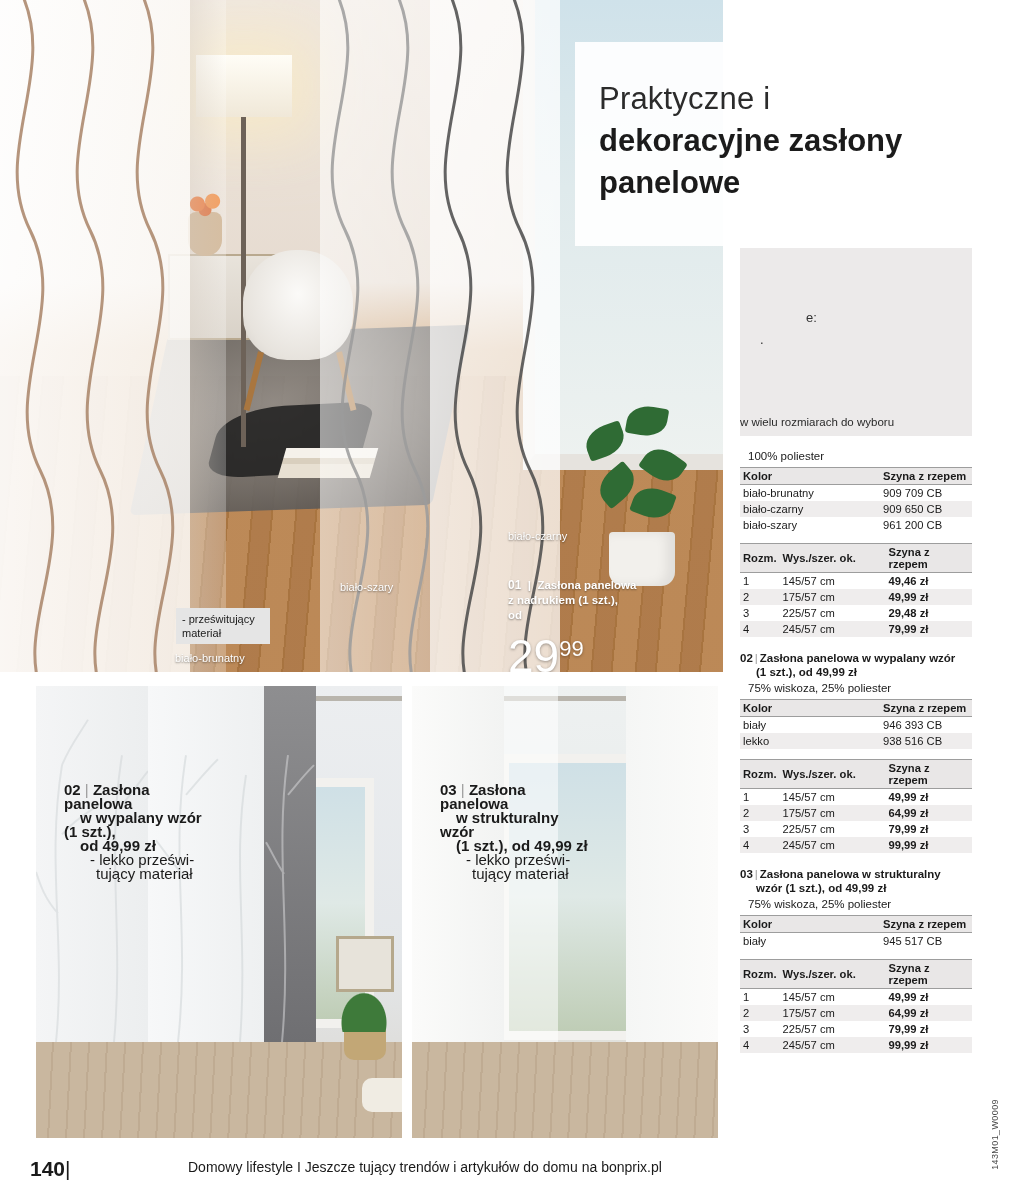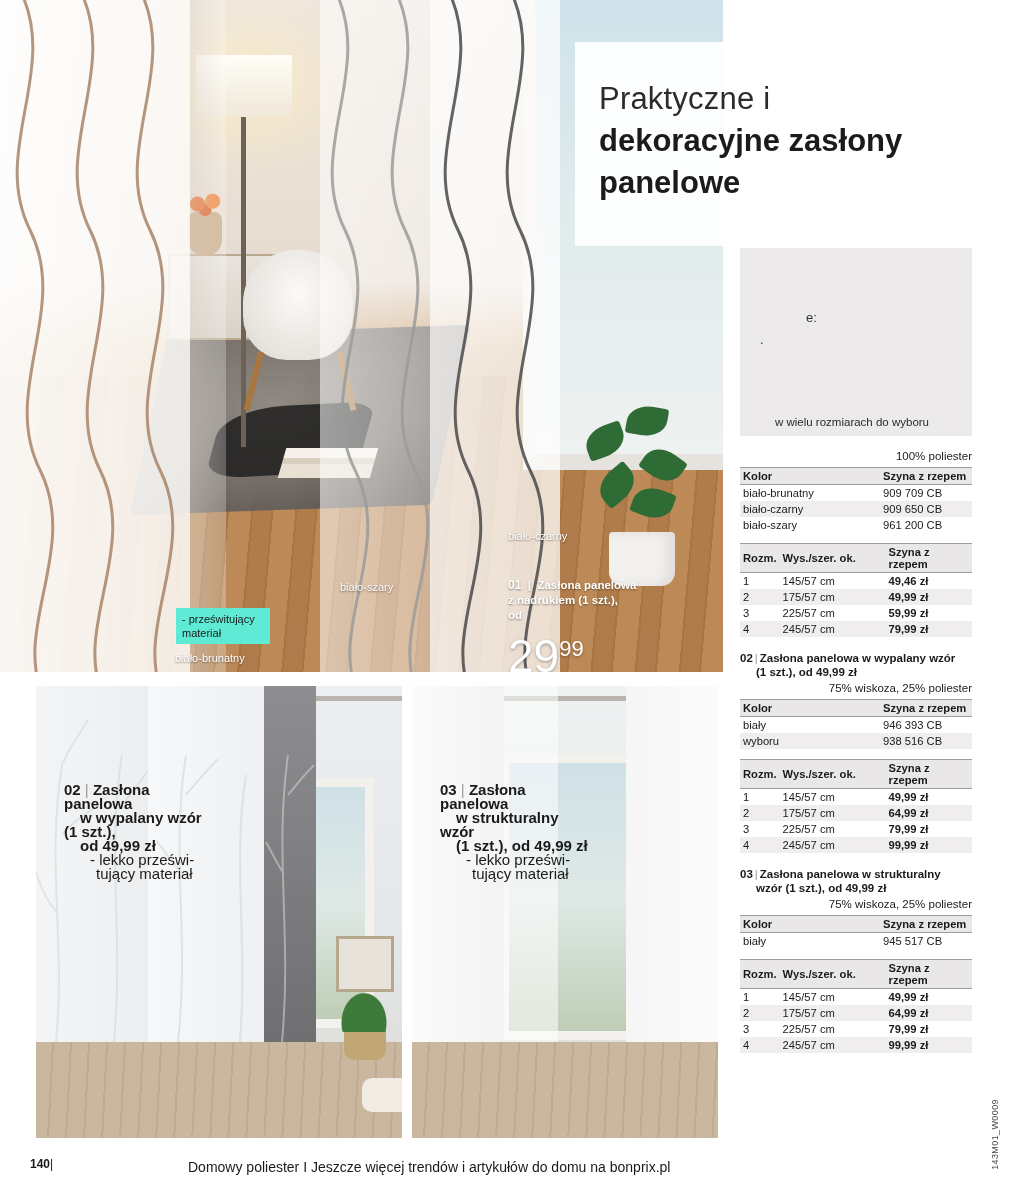--- a/index.html
+++ b/index.html
@@ -130,21 +130,21 @@
     font-size: 11px;
     color: #ffffff;
     text-shadow: 0 1px 2px rgba(0,0,0,.45);
   }
   .lbl-bialoczarny { left: 508px; top: 530px; }
   .lbl-bialoszary  { left: 340px; top: 581px; }
   .lbl-bialobrunatny { left: 175px; top: 652px; }
 
   .hero-callout {
     position:absolute; left: 176px; top: 608px; width: 94px;
-    background:#5eead4; color:#1a1a1a;
+    background:#e5e5e5; color:#1a1a1a;
     font-size: 11px; line-height: 14px; padding: 4px 6px;
   }
 
   .hero-title-box {
     position: absolute; left: 575px; top: 42px; width: 440px; height: 204px;
     background: rgba(255,255,255,.92);
     padding: 36px 0 0 24px;
   }
   .hero-title-box .t1 { font-size: 31px; font-weight: 300; letter-spacing:.2px; color:#2b2b2b; line-height: 42px;}
   .hero-title-box .t2 { font-size: 31px; font-weight: 700; color:#1b1b1b; line-height: 42px;}
@@ -193,41 +193,41 @@
   .cap .sub { font-weight: 400; display:block; }
 
   
   .rightcol { position:absolute; left: 740px; top: 248px; width: 232px; }
   .info-box {
     width: 232px; height: 188px; background: #eceaea; position: relative;
   }
   .info-box .e { position:absolute; left: 66px; top: 62px; font-size: 13px; color:#333; }
   .info-box .dot { position:absolute; left: 20px; top: 84px; font-size: 13px; color:#333; }
   .info-box .bottom-note {
-    position:absolute; left: 0; right: 8px; bottom: 8px; text-align: center;
+    position:absolute; left: 0; right: 8px; bottom: 8px; text-align: left;
     font-size: 11.5px; color:#2a2a2a;
   }
 
   .prod { margin-top: 14px; }
   .prod-head { font-size: 11.5px; font-weight: 700; line-height: 14px; }
   .prod-head .num { font-weight: 700; }
   .prod-head .bar { color:#9a9a9a; font-weight: 400; padding: 0 2px; }
   .prod-head .l2 { display:block; padding-left: 16px; }
-  .prod-mat { font-size: 11.5px; margin: 3px 0 5px; text-align: right; }
+  .prod-mat { font-size: 11.5px; margin: 3px 8px 5px; }
 
   table.t { width: 232px; border-collapse: collapse; font-size: 11.2px; }
   table.t th {
     text-align: left; font-weight: 700; border-top: 1px solid #9d9d9d; border-bottom: 1px solid #9d9d9d;
     padding: 2px 3px; background: #e9e7e7;
   }
   table.t td { padding: 2px 3px; }
   table.t tr.alt td { background: #efeded; }
   table.t td.b { font-weight: 700; }
   .spacer { height: 10px; }
-  .page-num { position:absolute; left: 30px; top: 1157px; font-size: 12px; font-weight: 700; color:#1a1a1a; }
+  .page-num { position:absolute; left: 30px; top: 1157px; font-size: 21px; font-weight: 700; color:#1a1a1a; }
   .page-num .bar { font-weight: 400; color:#1a1a1a; }
   .footer-text { position:absolute; left: 188px; top: 1159px; font-size: 14px; color:#1a1a1a; }
   .side-code {
     position:absolute; right: 12px; bottom: 30px;
     font-size: 9px; color:#4a4a4a;
     writing-mode: vertical-rl; transform: rotate(180deg);
     letter-spacing: .4px;
   }
 </style>
 </head>
@@ -415,21 +415,21 @@
             <td class="b">49,46 zł</td>
           </tr>
       <tr class="alt">
             <td>2</td>
             <td>175/57 cm</td>
             <td class="b">49,99 zł</td>
           </tr>
       <tr>
             <td>3</td>
             <td>225/57 cm</td>
-            <td class="b">59,99 zł</td>
+            <td class="b">29,48 zł</td>
           </tr>
       <tr class="alt">
             <td>4</td>
             <td>245/57 cm</td>
             <td class="b">79,99 zł</td>
           </tr>
     </tbody>
       </table>
   </div>
 
@@ -443,21 +443,21 @@
       <tbody>
           <tr>
         <th style="width:140px">Kolor</th>
         <th>Szyna z rzepem</th>
       </tr>
       <tr>
             <td>biały</td>
             <td>946 393 CB</td>
           </tr>
       <tr class="alt">
-            <td>wyboru</td>
+            <td>lekko</td>
             <td>938 516 CB</td>
           </tr>
     </tbody>
       </table>
     <div class="spacer"></div>
     <table class="t">
       <tbody>
           <tr>
         <th style="width:34px">Rozm.</th>
         <th style="width:106px">Wys./szer. ok.</th>
@@ -534,14 +534,14 @@
             <td class="b">99,99 zł</td>
           </tr>
     </tbody>
       </table>
   </div>
 </div>
 
 <div class="page-num">
   <span>140</span><span class="bar">|</span>
 </div>
-<div class="footer-text">Domowy poliester I Jeszcze więcej trendów i artykułów do domu na bonprix.pl</div>
+<div class="footer-text">Domowy lifestyle I Jeszcze tujący trendów i artykułów do domu na bonprix.pl</div>
 <div class="side-code">143M01_W0009</div>
 
 </body></html>

